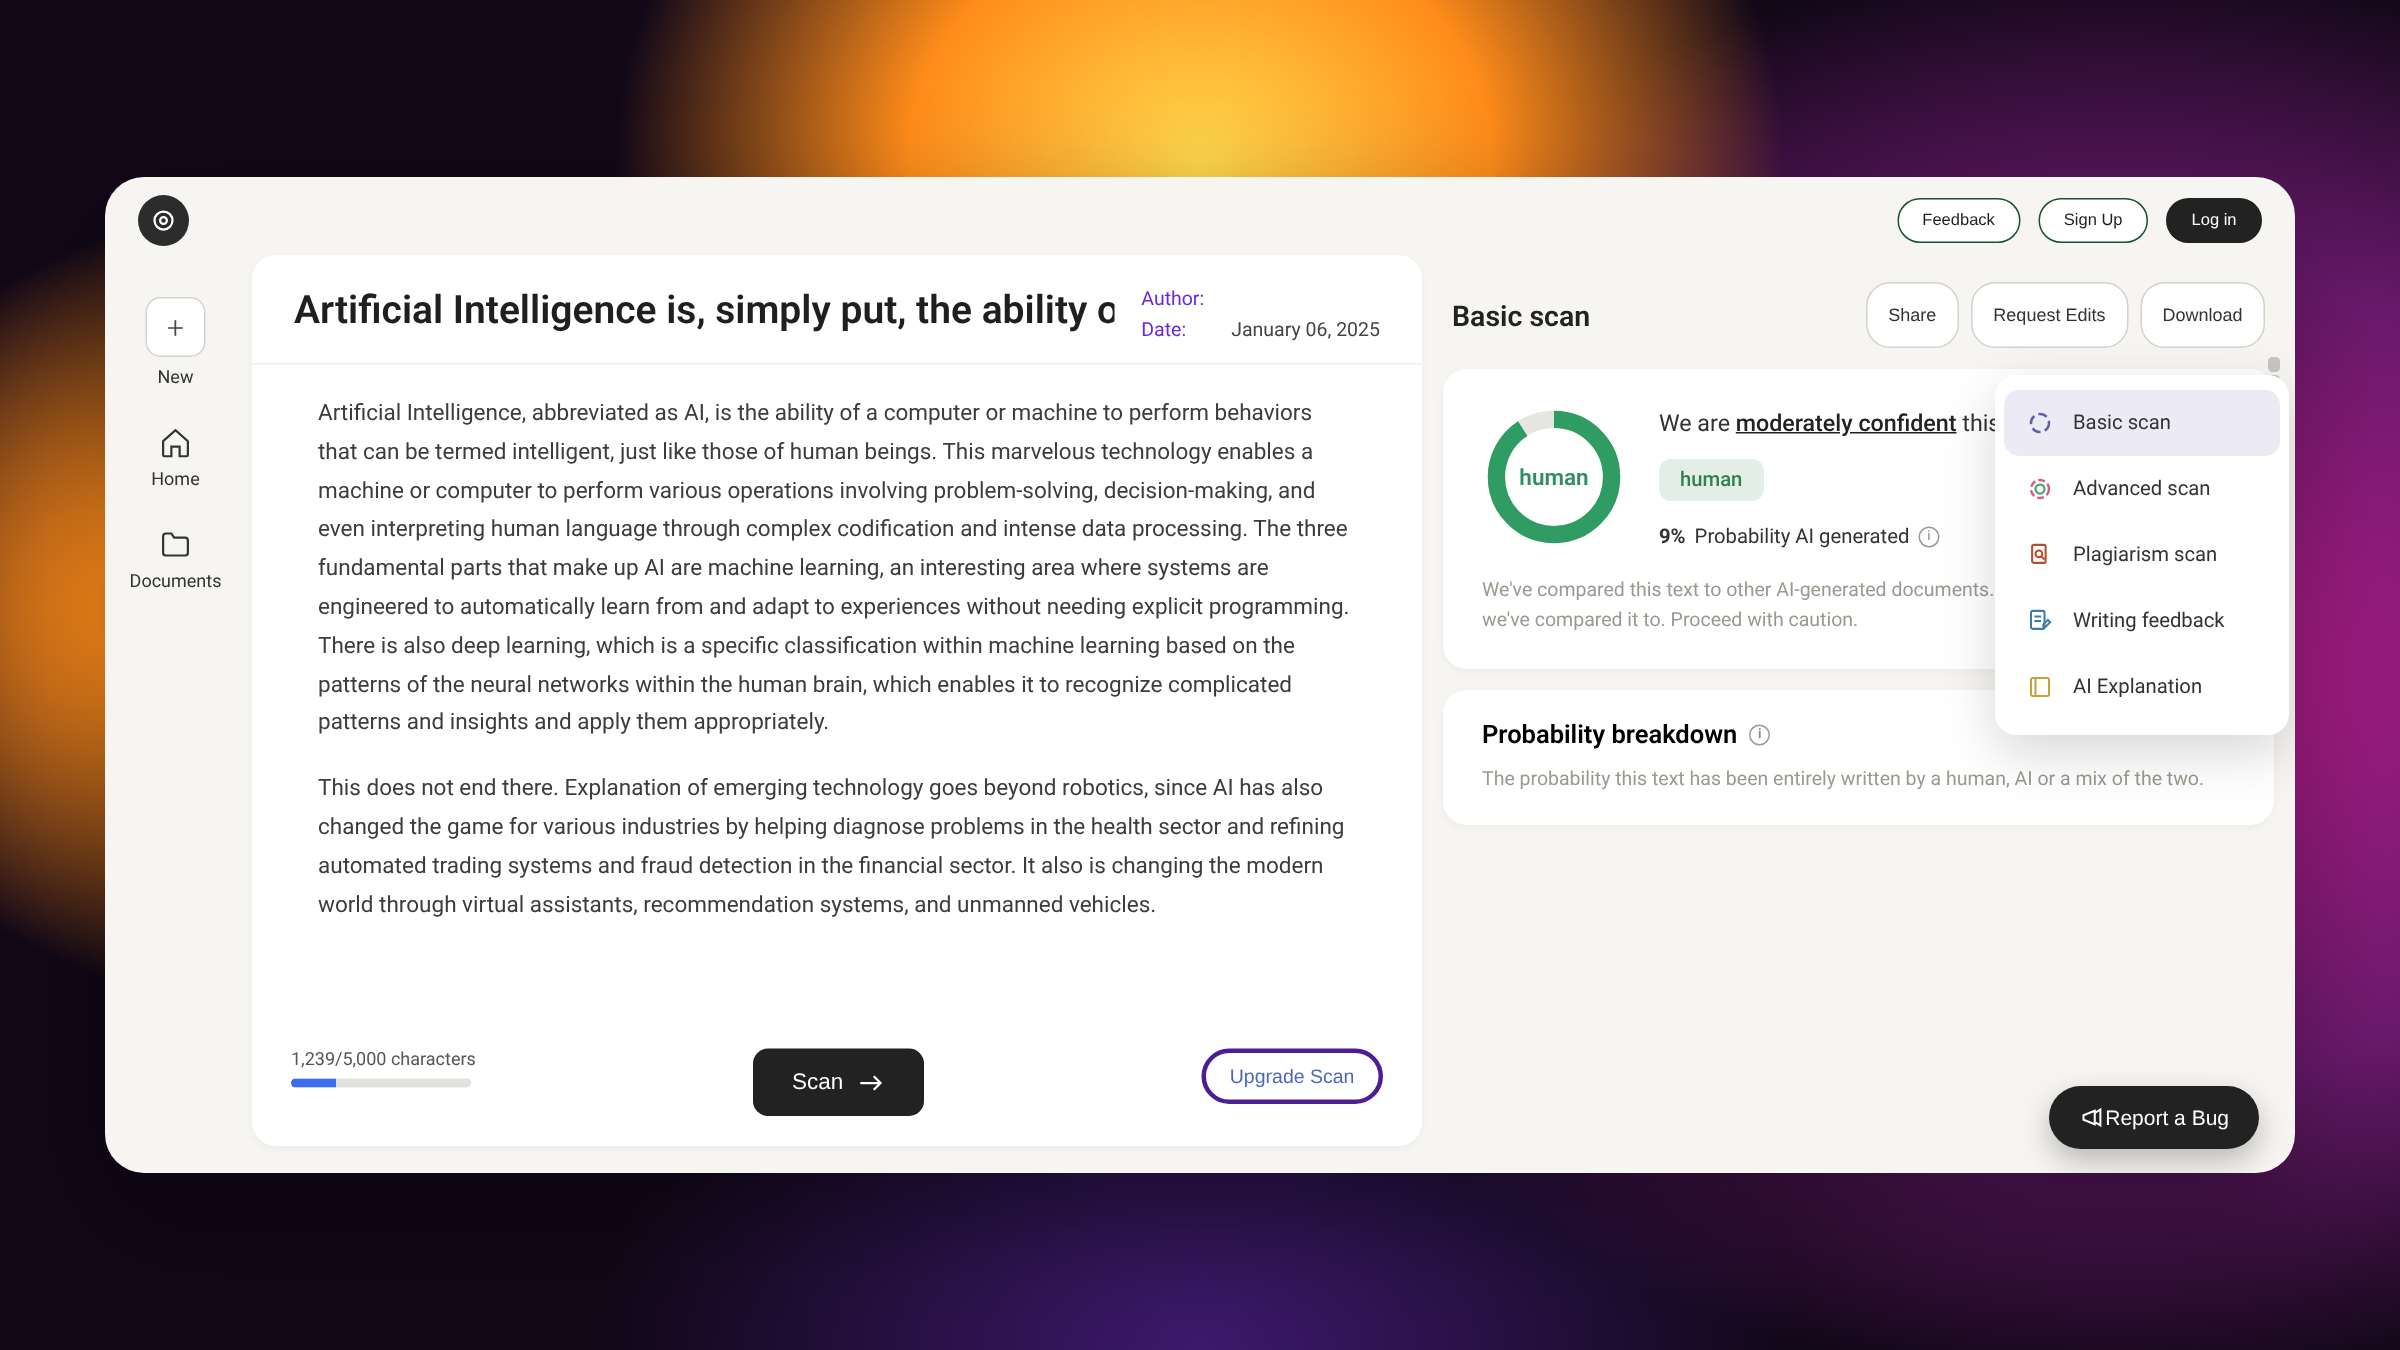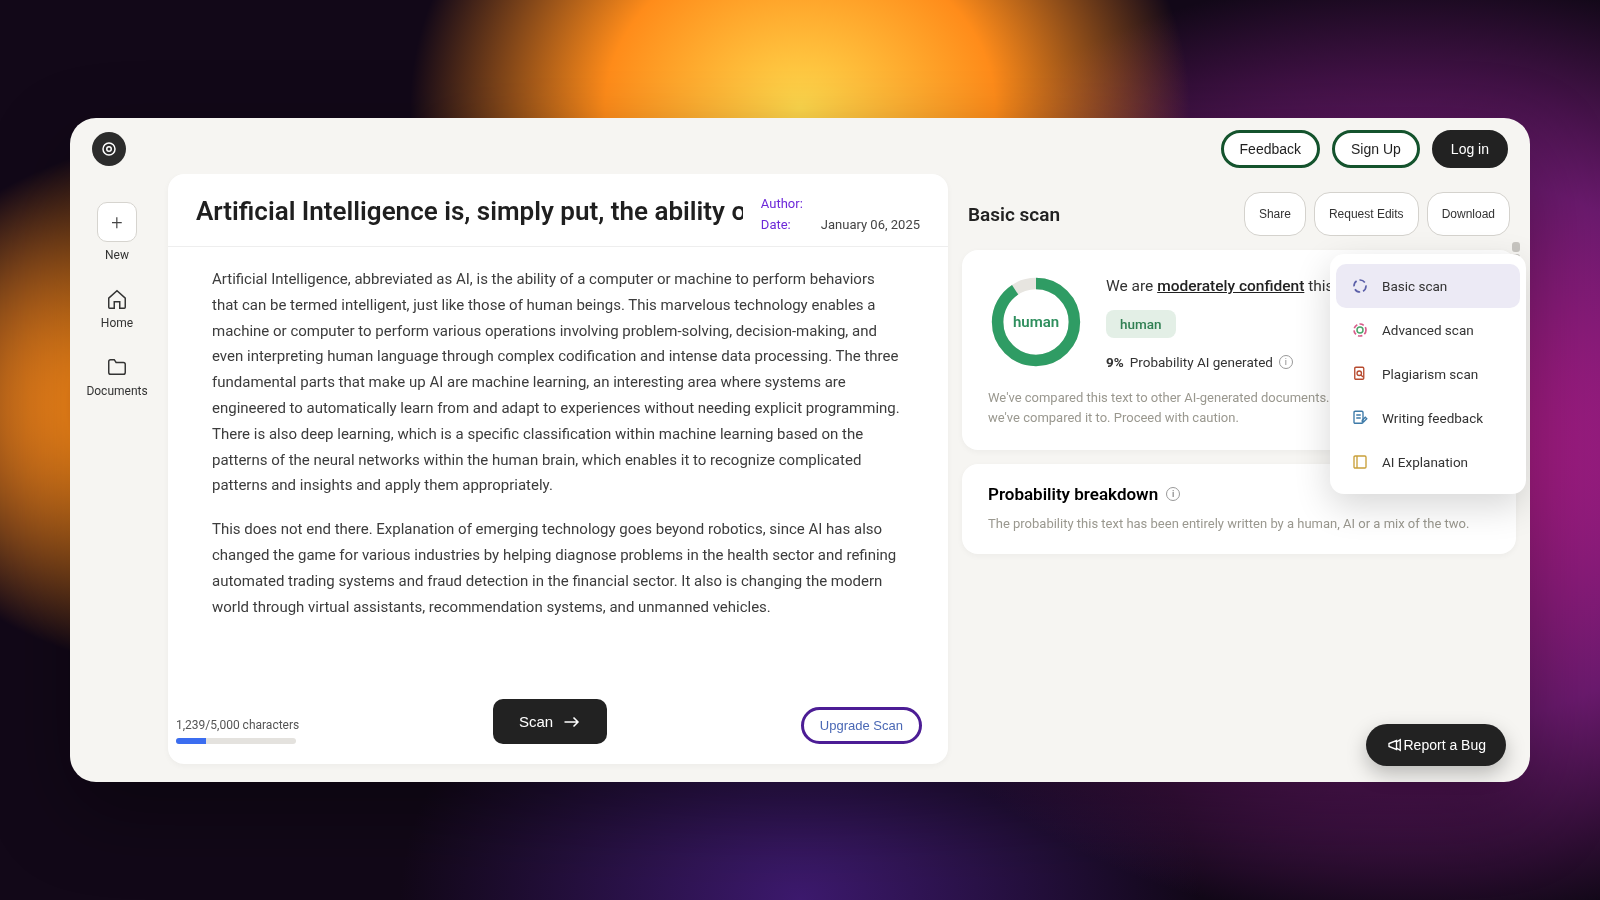--- a/index.html
+++ b/index.html
@@ -27,22 +27,22 @@
 .topbar {
   display: flex; align-items: center; padding: 12px 22px 6px 22px;
 }
 .logo {
   width: 34px; height: 34px; border-radius: 50%; background:#2c2c2c;
   display:flex; align-items:center; justify-content:center;
 }
 .logo svg{width:18px;height:18px;}
 .top-actions { margin-left:auto; display:flex; gap:12px; }
 .btn {
-  border:3px solid #14532d; background:#fff; color:#1f1f1f;
-  padding:8px 16px; border-radius:20px; font-size:14px; font-weight:500;
+  border:1px solid #14532d; background:#fff; color:#1f1f1f;
+  padding:8px 16px; border-radius:20px; font-size:11px; font-weight:500;
   cursor:pointer;
 }
 .btn.dark { background:#222; color:#fff; border-color:#222;}
 .body { flex:1; display:flex; overflow:hidden; padding:0 14px 18px 10px; gap:14px;}
 .sidebar {
   width:74px; display:flex; flex-direction:column; align-items:center; gap:26px;
   padding-top:28px;
 }
 .side-item { display:flex; flex-direction:column; align-items:center; gap:6px; cursor:pointer; color:#444;}
 .side-item.new .box{
@@ -63,21 +63,21 @@
   font-size:26px; font-weight:600; color:#1f1f1f; white-space:nowrap; overflow:hidden;
   flex:1;
 }
 .meta { font-size:13px; color:#444; display:grid; grid-template-columns:auto auto; column-gap:18px; row-gap:6px; align-items:start;}
 .meta .k{color:#6d28d9;}
 .editor-body {
   padding:20px 44px; flex:1; overflow:auto; font-size:15px; line-height:1.72; color:#3c3c3c;
 }
 .editor-body p{margin-bottom:18px;}
 .editor-foot {
-  padding:12px 26px 20px 8px; display:flex; align-items:flex-end; gap:26px;
+  padding:12px 26px 20px 26px; display:flex; align-items:flex-start; gap:26px;
 }
 .char-wrap{display:flex;flex-direction:column;gap:6px;}
 .char-lbl{font-size:12px;color:#555;}
 .char-bar{width:120px;height:6px;border-radius:4px;background:#e4e2de;overflow:hidden;}
 .char-bar .fill{height:100%;background:#3b6df0;width:25%;}
 .scan-btn{
   margin-left:auto; margin-right:auto;
   background:#222;color:#fff;border:none;border-radius:10px;
   padding:14px 26px;font-size:15px;font-weight:500;display:flex;align-items:center;gap:10px;cursor:pointer;
 }

